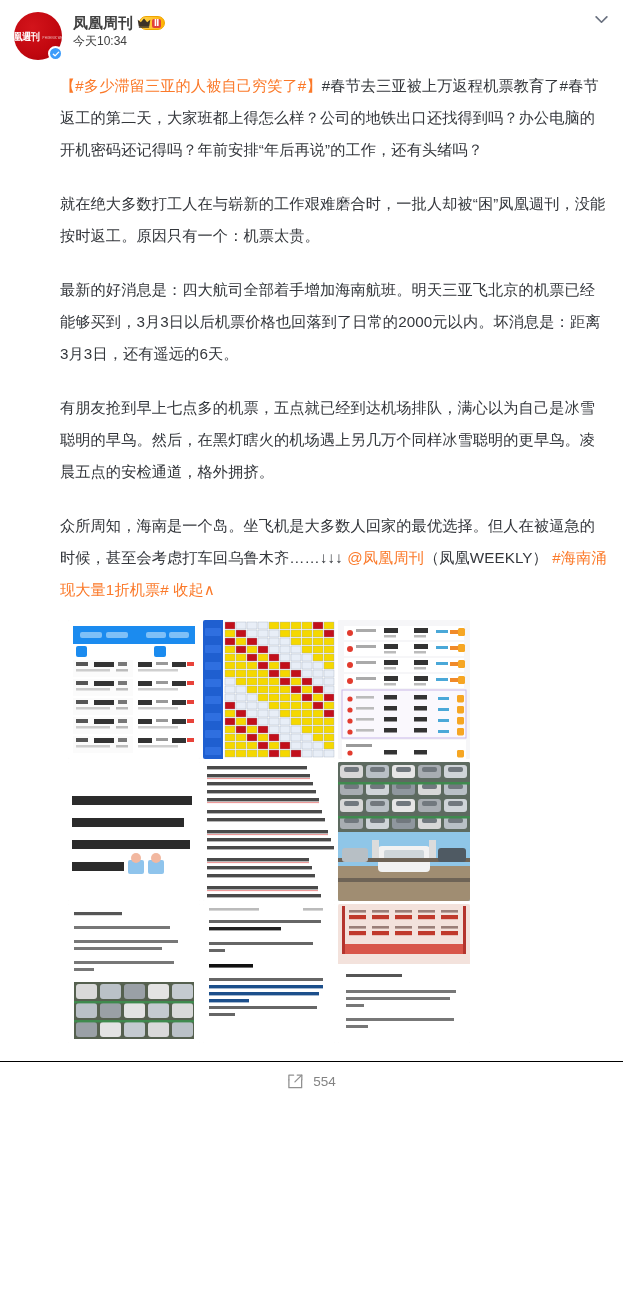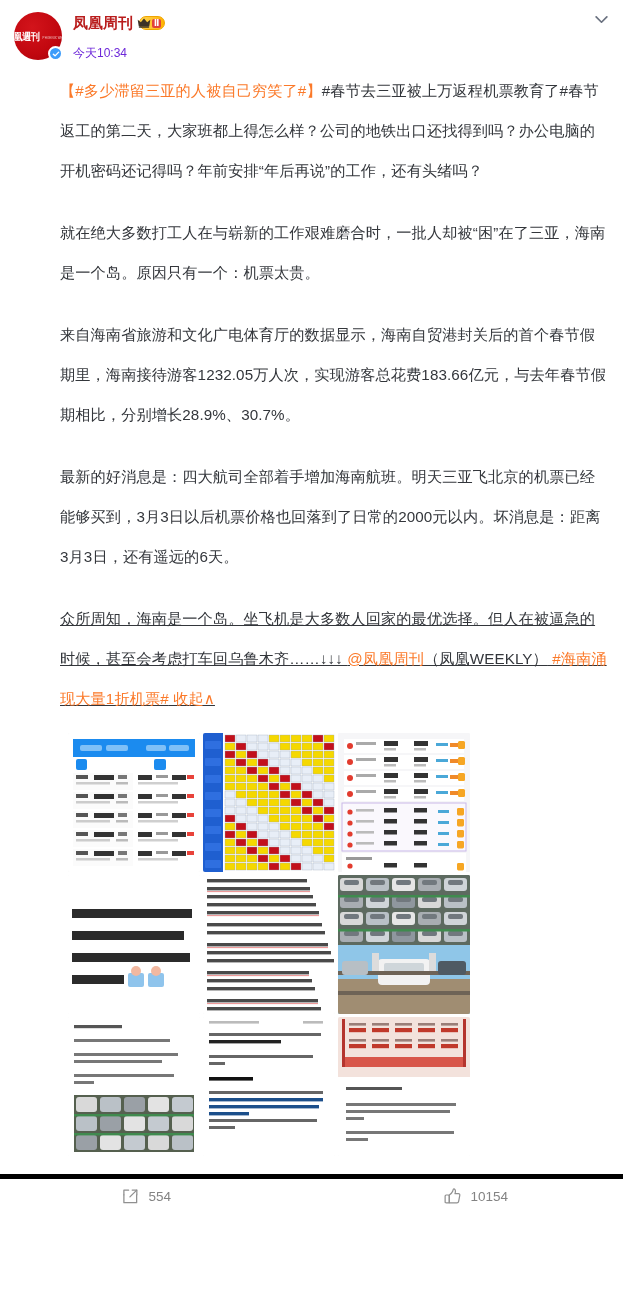--- a/index.html
+++ b/index.html
@@ -32,52 +32,52 @@
   .verify-badge {
     position:absolute; right:-1px; bottom:-1px;
     width:15px; height:15px; border-radius:50%;
     background:#3c9cfa; border:2px solid #fff;
     display:flex; align-items:center; justify-content:center;
   }
   .verify-badge svg { width:8px; height:8px; display:block; }
 
   .header-meta { margin-left: 11px; padding-top: 1px; flex:1; min-width:0; }
   .name-row { display:flex; align-items:center; gap:6px; }
-  .user-name { font-size:15px; font-weight:bold; color:#b91c1c; line-height:20px; }
+  .user-name { font-size:15px; font-weight:bold; color:#404040; line-height:20px; }
   .vip-badge {
     display:inline-flex; align-items:center; height:14px;
     padding:0 1px 0 0; border-radius:7px;
     background:linear-gradient(90deg,#ffd54a 0%, #ffc32e 55%, #ffb300 100%);
     border:1px solid #f0a500; position:relative; gap:1px;
   }
   .crown { width:14px; height:12px; display:block; margin-left:-3px; }
   .vip-num {
     font-size:8px; color:#ffffff; font-weight:bold;
     background:#e2413a; border-radius:2px; line-height:9px;
     padding:0 2px; margin-right:2px;
   }
-  .timestamp { font-size:12px; color:#6d28d9; margin-top:12px; line-height:16px; }
+  .timestamp { font-size:12px; color:#404040; margin-top:0; line-height:16px; }
 
   .chevron-top {
     position:absolute; top:10px; right:12px; width:20px; height:20px;
     display:flex; align-items:center; justify-content:center; cursor:pointer;
   }
   .chevron-top svg { width:13px; height:8px; display:block; }
 
   
   .post-body {
     margin: 10px 14px 0 60px;
     font-size: 15.2px;
-    line-height: 40px;
+    line-height: 32px;
     color: #33363b;
     letter-spacing: 0.1px;
     word-break: break-all;
   }
   .post-body p { margin: 0 0 22px 0; }
-  .post-body p:last-child { margin-bottom: 0; text-decoration: underline; }
+  .post-body p:last-child { margin-bottom: 0; }
   .hl { color:#fb7929; }
 
   
   .media-grid {
     margin: 14px 0 0 68px;
     width: 402px;
     display: grid;
     grid-template-columns: repeat(3, 132px);
     grid-template-rows: repeat(3, 139px);
     gap: 3px;
@@ -87,21 +87,21 @@
     background:#f4f4f4; border-radius:2px;
   }
   .thumb { width:100%; height:100%; display:block; }
 
   
   .action-bar {
     margin-top: 18px;
     height: 40px;
     display: flex;
     align-items: flex-end;
-    border-top: 5px solid #000000;
+    border-top: 1px solid #000000;
     gap: 36px;
   }
   .action-item {
     flex:1; display:flex; align-items:center; justify-content:center;
     gap:9px; cursor:pointer; height:100%;
   }
   .action-item svg { display:block; }
   .action-count { font-size:13.5px; color:#838383; line-height:18px; }
 </style>
 </head>
@@ -138,23 +138,23 @@
 
     <div class="chevron-top">
       <svg viewBox="0 0 14 9">
           <path d="M1 1 L7 7 L13 1" fill="none" stroke="#6b7280" stroke-width="1.9" stroke-linecap="round" stroke-linejoin="round"></path>
         </svg>
     </div>
   </div>
 
   <div class="post-body" id="post-body">
       <p><span class="hl">【</span><span class="hl">#多少滞留三亚的人被自己穷笑了#</span><span class="hl">】</span><span>#春节去三亚被上万返程机票教育了#</span><span>春节返工的第二天，大家班都上得怎么样？公司的地铁出口还找得到吗？办公电脑的开机密码还记得吗？年前安排“年后再说”的工作，还有头绪吗？</span></p>
-      <p><span>就在绝大多数打工人在与崭新的工作艰难磨合时，一批人却被“困”在了三亚，海南是一个岛。原因只有一个：机票太贵。</span></p>
-      <p><span>来自海南省旅游和文化广电体育厅的数据显示，海南自贸港封关后的首个春节假期里，海南接待游客1232.05万人次，实现游客总花费183.66亿元，与去年春节假期相比，分别增长28.9%、30.7%。</span></p>
+      <p><span>就在绝大多数打工人在与崭新的工作艰难磨合时，一批人却被“困”凤凰週刊，没能按时返工。原因只有一个：机票太贵。</span></p>
       <p><span>最新的好消息是：四大航司全部着手增加海南航班。明天三亚飞北京的机票已经能够买到，3月3日以后机票价格也回落到了日常的2000元以内。坏消息是：距离3月3日，还有遥远的6天。</span></p>
+      <p><span>有朋友抢到早上七点多的机票，五点就已经到达机场排队，满心以为自己是冰雪聪明的早鸟。然后，在黑灯瞎火的机场遇上另几万个同样冰雪聪明的更早鸟。凌晨五点的安检通道，格外拥挤。</span></p>
       <p><span>众所周知，海南是一个岛。坐飞机是大多数人回家的最优选择。但人在被逼急的时候，甚至会考虑打车回乌鲁木齐……↓↓↓ </span><span class="hl">@凤凰周刊</span><span>（凤凰WEEKLY）</span><span class="hl"> #海南涌现大量1折机票#</span><span class="hl"> 收起∧</span></p>
     </div>
 
   <div class="media-grid" id="media-grid">
       <div class="media-cell" title="机票预订列表截图">
         <svg class="thumb" viewBox="0 0 132 139" preserveAspectRatio="none">
           <rect width="132" height="139" fill="#ffffff"></rect>
           <rect x="5" y="6" width="122" height="18" fill="#1b8bef"></rect>
           <rect x="12" y="12" width="22" height="6" rx="2" fill="#7fc0f7"></rect>
           <rect x="38" y="12" width="22" height="6" rx="2" fill="#7fc0f7"></rect>
@@ -675,22 +675,15 @@
       <svg width="17" height="17" viewBox="0 0 18 18">
         <path d="M2 7.2 V15.5 H15.5 V7.2" fill="none" stroke="#909090" stroke-width="1.35" stroke-linecap="round" stroke-linejoin="round"></path>
         <path d="M2 7.2 V2.3 H7" fill="none" stroke="#909090" stroke-width="1.35" stroke-linecap="round" stroke-linejoin="round"></path>
         <path d="M15.6 2.2 L8.4 9.4" fill="none" stroke="#909090" stroke-width="1.35" stroke-linecap="round"></path>
         <path d="M10.8 2.2 H15.7 V7.1" fill="none" stroke="#909090" stroke-width="1.35" stroke-linecap="round" stroke-linejoin="round"></path>
       </svg>
       <span class="action-count">554</span>
     </div>
 
 
-    <div class="action-item">
-      <svg width="17" height="17" viewBox="0 0 18 18">
-        <path d="M5.6 7.4 C5.6 7.4 8.3 5.6 9.2 3.4 C9.7 2.1 9.5 1 10.4 1 C11.6 1 12.2 2.3 12.1 3.7 C12.05 4.7 11.6 6 11.6 6 H15.3 C16.3 6 16.9 6.8 16.7 7.7 L15.5 14.1 C15.35 15.1 14.7 15.8 13.7 15.8 H5.6 Z" fill="none" stroke="#909090" stroke-width="1.3" stroke-linejoin="round"></path>
-        <rect x="1.2" y="7.4" width="4.4" height="8.4" rx="1.1" fill="none" stroke="#909090" stroke-width="1.3"></rect>
-      </svg>
-      <span class="action-count">10154</span>
-    </div>
   </div>
 
 </div>
 
 </body></html>

